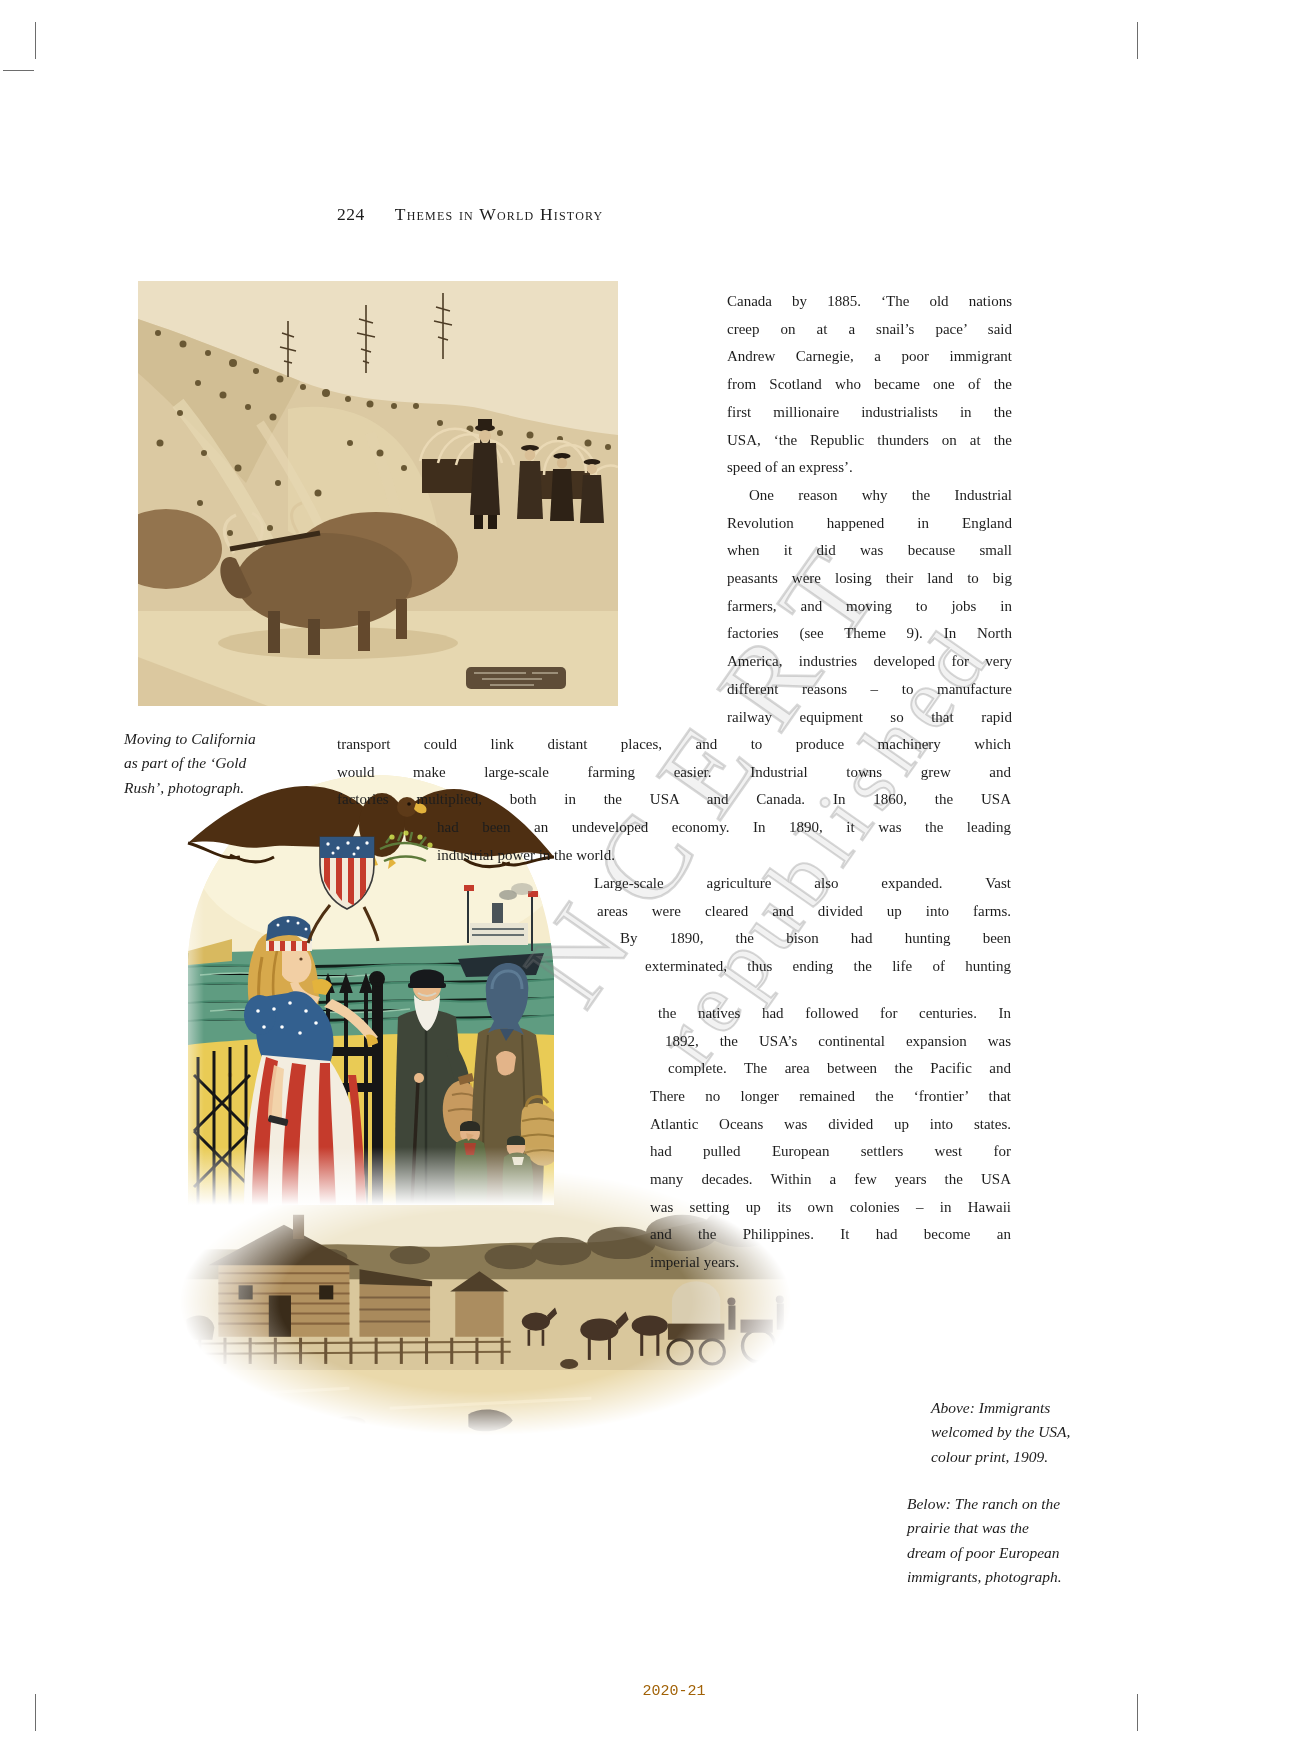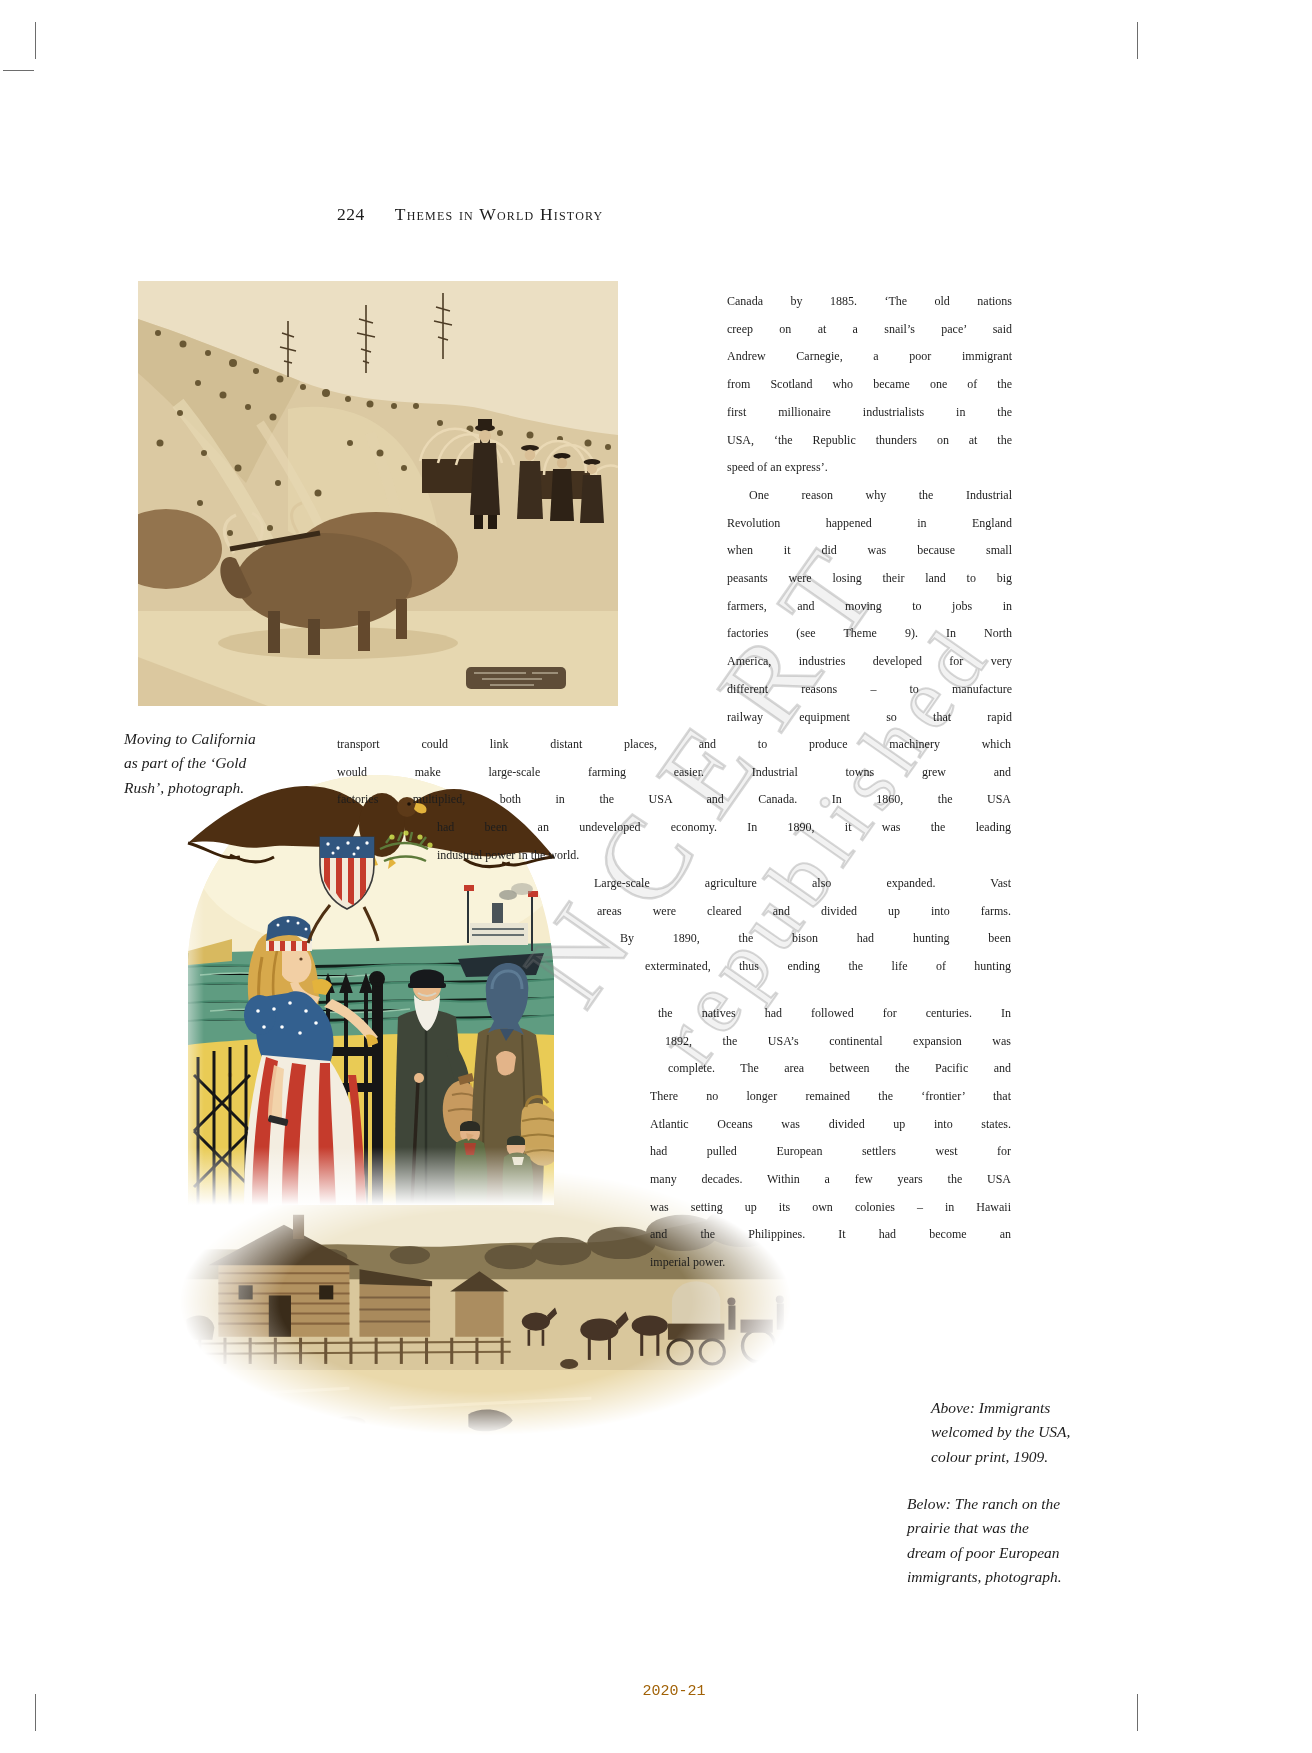--- a/index.html
+++ b/index.html
@@ -5,21 +5,21 @@
   html,body{margin:0;padding:0;background:#ffffff;}
   .page{position:relative;width:1312px;height:1753px;background:#fff;overflow:hidden;
         font-family:"Liberation Serif",serif;color:#1d1d1d;padding-left:36px;}
   
   .crop{position:absolute;background:#6d6d6d;}
   
   .header{position:absolute;top:204px;left:337px;font-size:17.5px;white-space:nowrap;}
   .header .num{display:inline-block;margin-right:30px;letter-spacing:.5px;}
   .header .title{font-variant:small-caps;letter-spacing:1.2px;}
   
-  .tblock{position:absolute;font-size:12px;line-height:27.7px;}
+  .tblock{position:absolute;font-size:15px;line-height:27.7px;}
   .tblock .tl{box-sizing:border-box;width:100%;text-align:justify;text-align-last:justify;}
   .blockA{left:727px;top:288px;width:285px;}
   .blockA .tl:nth-child(7){text-align-last:left;}
   .blockA .tl:nth-child(8){padding-left:22px;}
   .blockB{left:337px;top:731px;width:674px;}
   .blockB .tl:nth-child(4),.blockB .tl:nth-child(5){padding-left:100px;}
   .blockB .tl:nth-child(5){text-align-last:left;}
   .blockC{left:594px;top:870px;width:417px;}
   .blockC .tl:nth-child(2){padding-left:3px;}
   .blockC .tl:nth-child(3){padding-left:26px;}
@@ -557,21 +557,21 @@
       <div class="tl">exterminated, thus ending the life of hunting</div>
       <div class="tl">the natives had followed for centuries. In</div>
       <div class="tl">1892, the USA’s continental expansion was</div>
       <div class="tl">complete. The area between the Pacific and</div>
       <div class="tl">There no longer remained the ‘frontier’ that</div>
       <div class="tl">Atlantic Oceans was divided up into states.</div>
       <div class="tl">had pulled European settlers west for</div>
       <div class="tl">many decades. Within a few years the USA</div>
       <div class="tl">was setting up its own colonies – in Hawaii</div>
       <div class="tl">and the Philippines. It had become an</div>
-      <div class="tl">imperial power.</div>
+      <div class="tl">imperial years.</div>
     </div>
 
   <div class="caption capL">
       <div class="tl">Moving to California</div>
       <div class="tl">as part of the ‘Gold</div>
       <div class="tl">Rush’, photograph.</div>
     </div>
   <div class="caption capA">
       <div class="tl">Above: Immigrants</div>
       <div class="tl">welcomed by the USA,</div>

